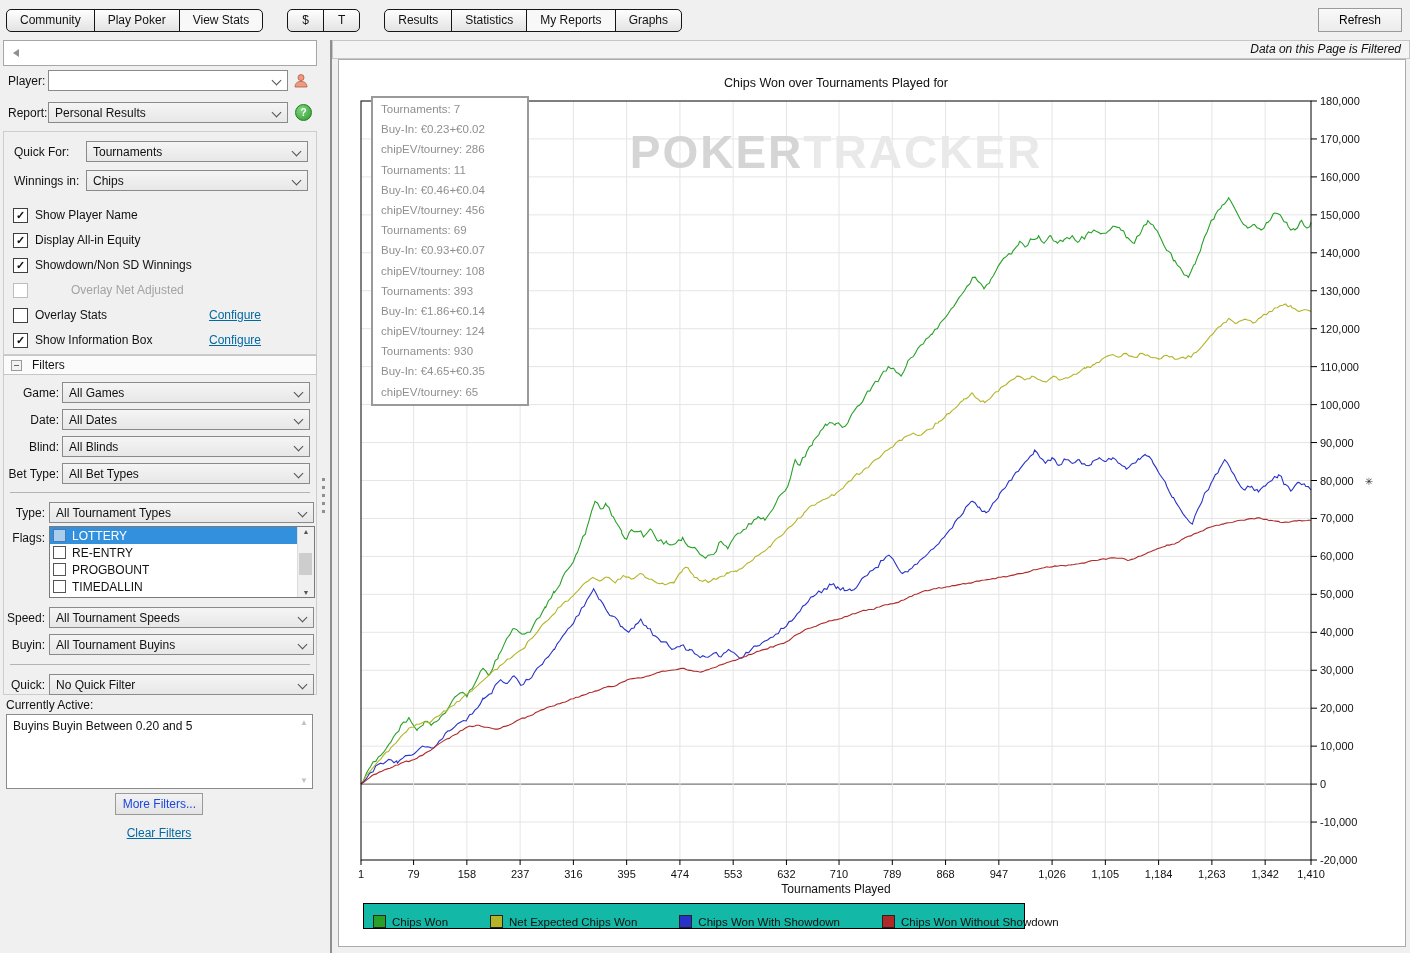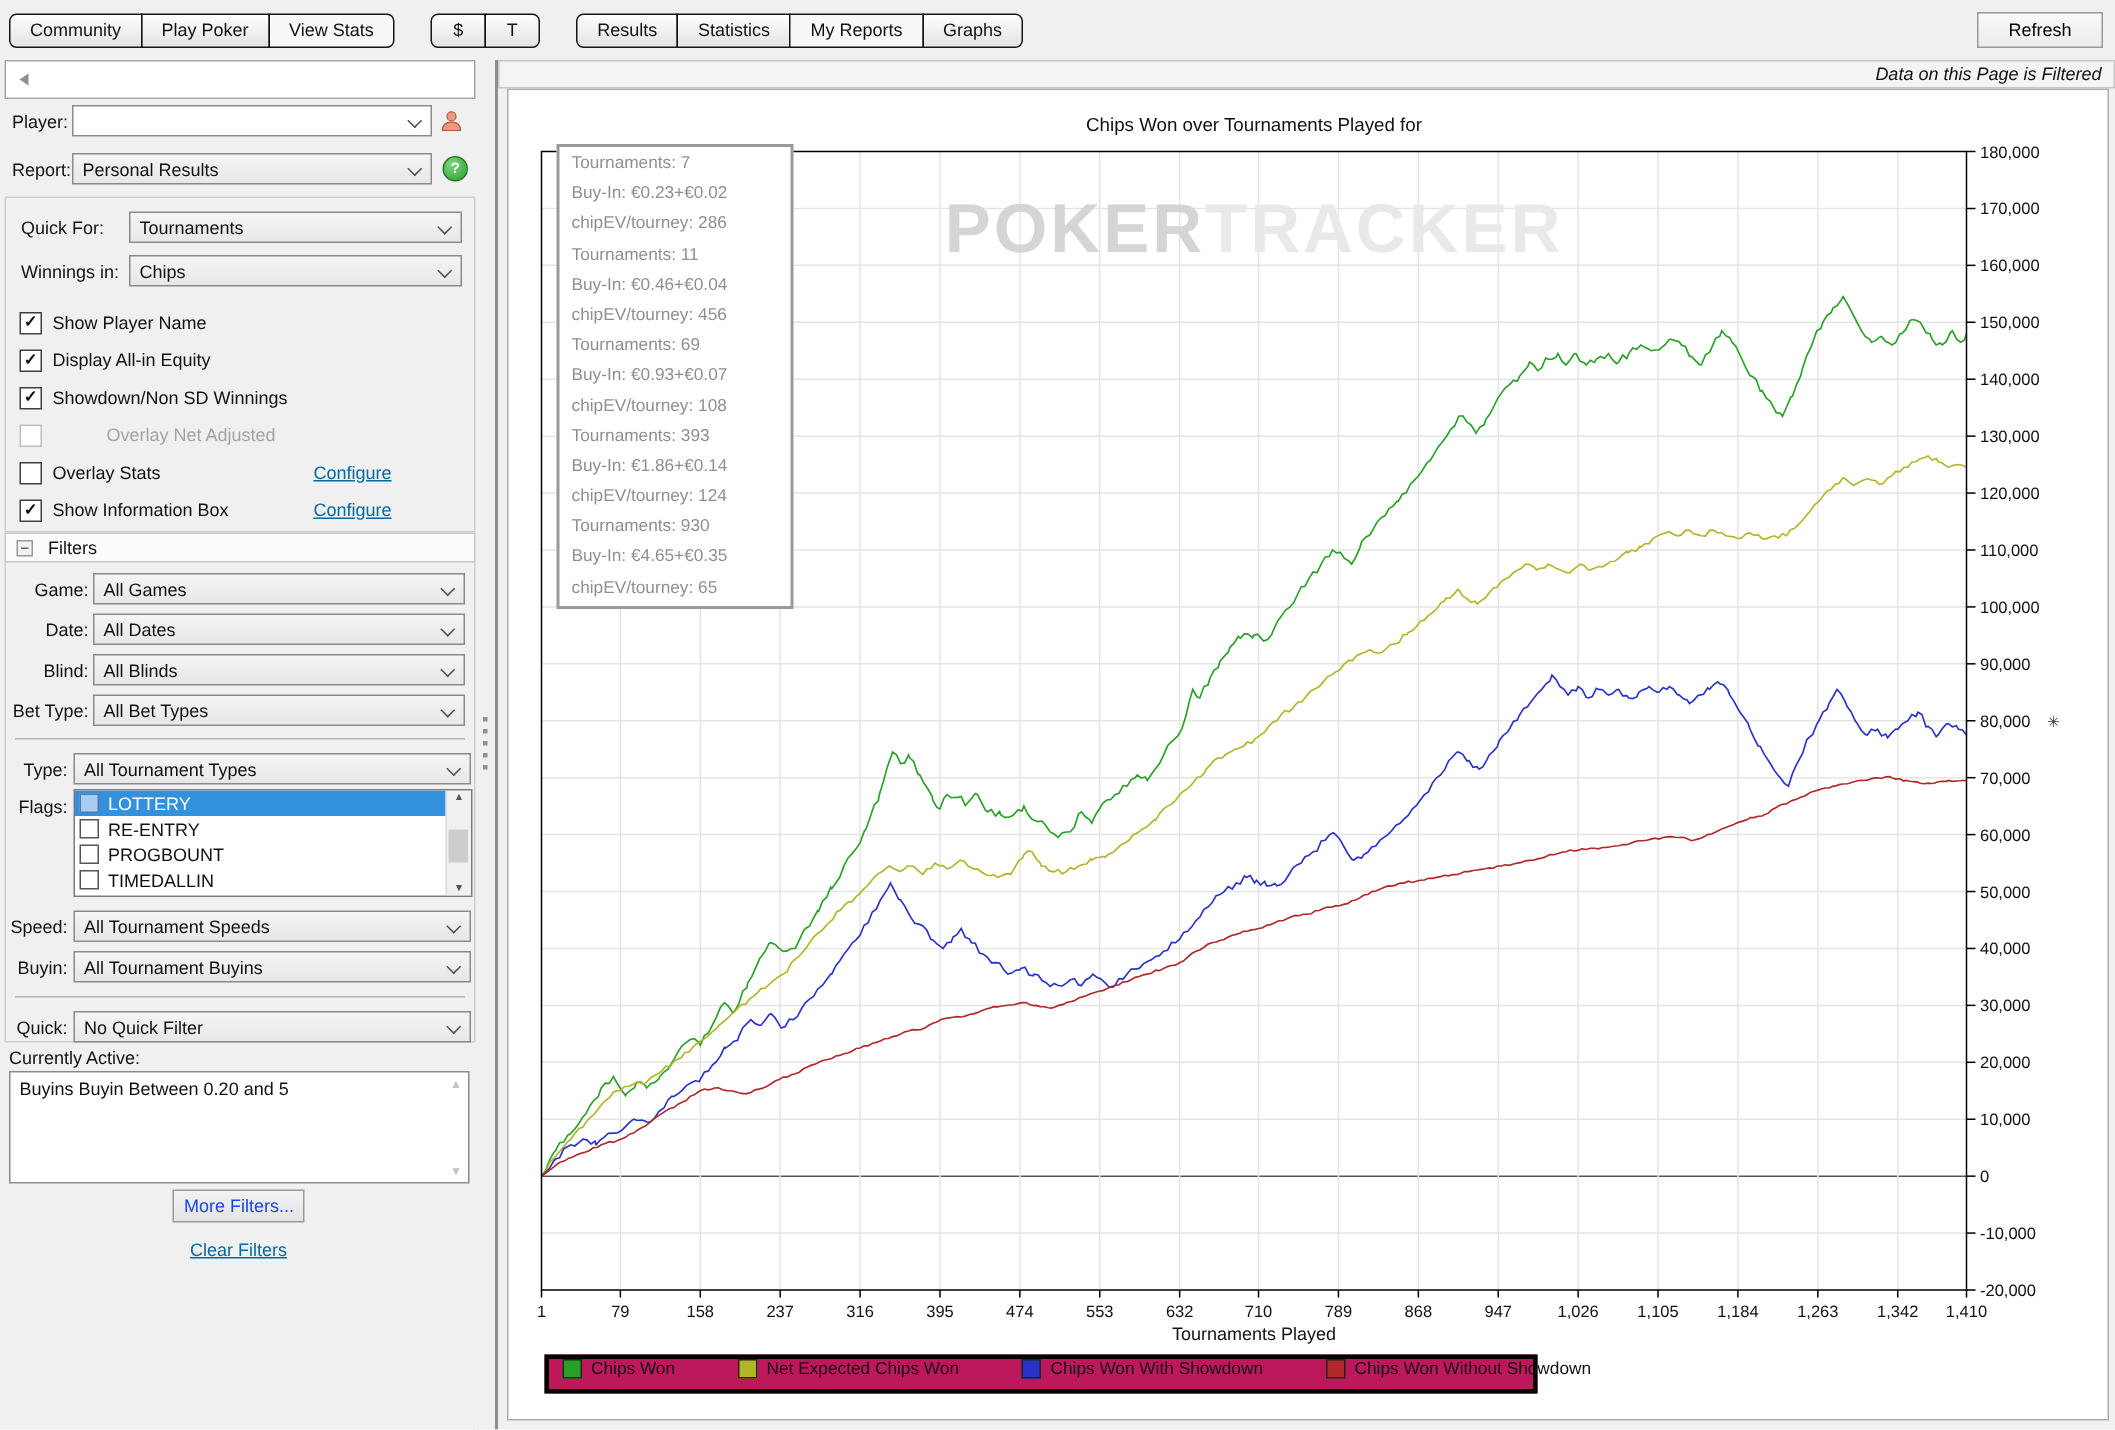--- a/index.html
+++ b/index.html
@@ -70,22 +70,22 @@
   
   #main{position:absolute;left:332px;top:40px;width:1078px;height:913px;background:#f0f0f0;}
   #filter-strip{position:absolute;left:0;top:0;width:1076px;height:17px;background:#f4f4f4;border:1px solid #c6c6c6;
                 text-align:right;font-style:italic;font-size:12px;line-height:17px;padding-right:0;}
   #filter-strip span{margin-right:8px;}
   #chart-panel{position:absolute;left:6px;top:19px;width:1066px;height:886px;background:#fff;border:1px solid #ababab;}
   #chart-svg{position:absolute;left:0;top:0;}
   #info-box{position:absolute;left:32px;top:36px;width:158px;height:310px;background:#fff;border:2px solid #9a9a9a;
             padding:5px 0 0 8px;box-sizing:border-box;}
   .info-line{font-size:11.5px;color:#8f8f8f;height:20.2px;white-space:nowrap;}
-  #legend{position:absolute;left:24px;top:843px;width:662px;height:26px;border:3px solid #000000;background:#be185d;
-          display:flex;align-items:flex-start;padding-left:9px;box-sizing:border-box;}
+  #legend{position:absolute;left:24px;top:843px;width:662px;height:26px;border:1px solid #000000;background:#14b8a6;
+          display:flex;align-items:flex-end;padding-left:9px;box-sizing:border-box;}
   .leg-item{display:inline-flex;align-items:center;margin-right:42px;font-size:11.5px;white-space:nowrap;}
   .leg-sw{width:11px;height:11px;border:1px solid #222;margin-right:6px;display:inline-block;}
 </style>
 </head>
 <body>
 
 <div id="toolbar">
   <div id="nav-group" class="btn-group">
       <button class="win-btn">Community</button>
       <button class="win-btn">Play Poker</button>

